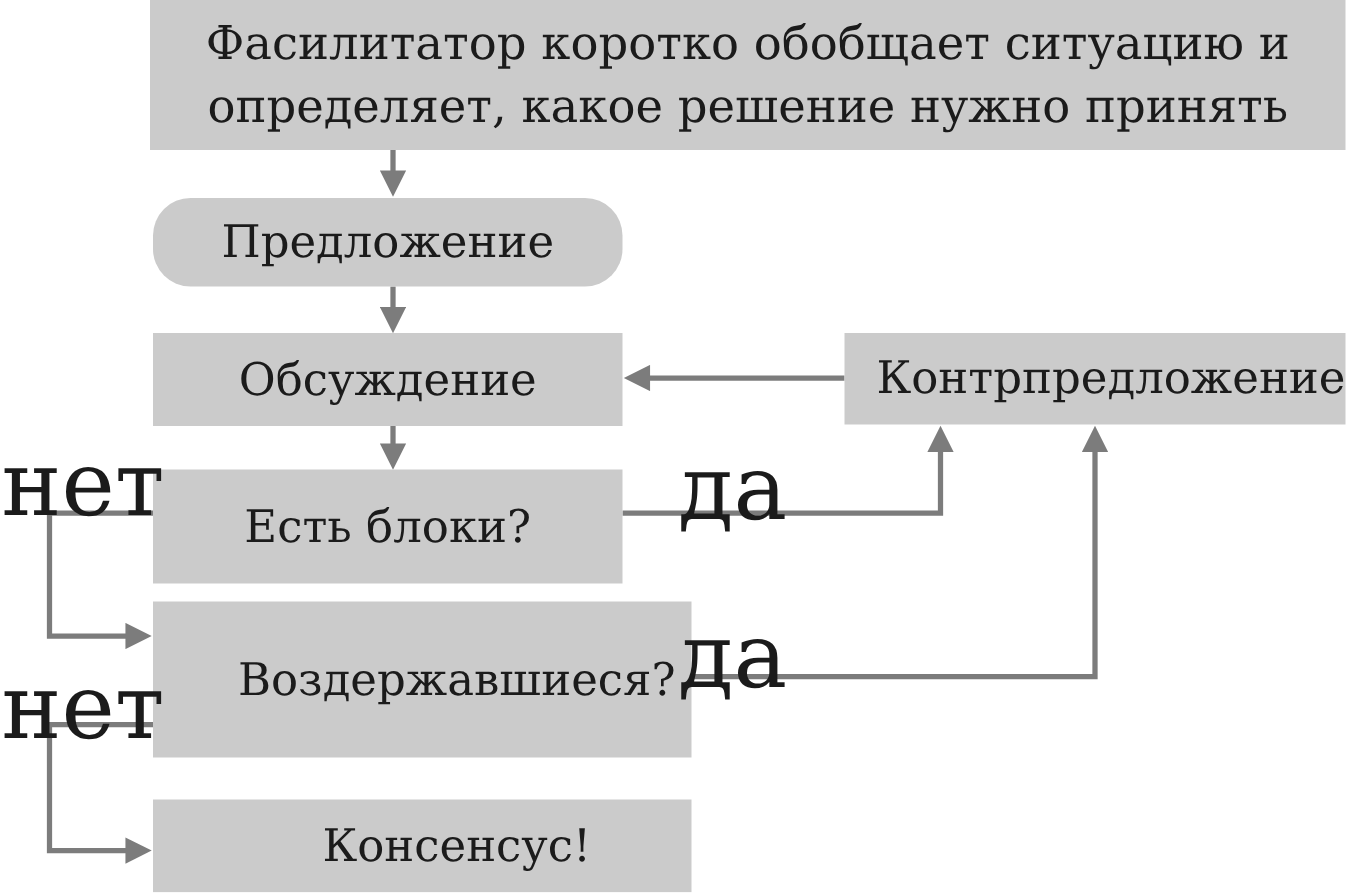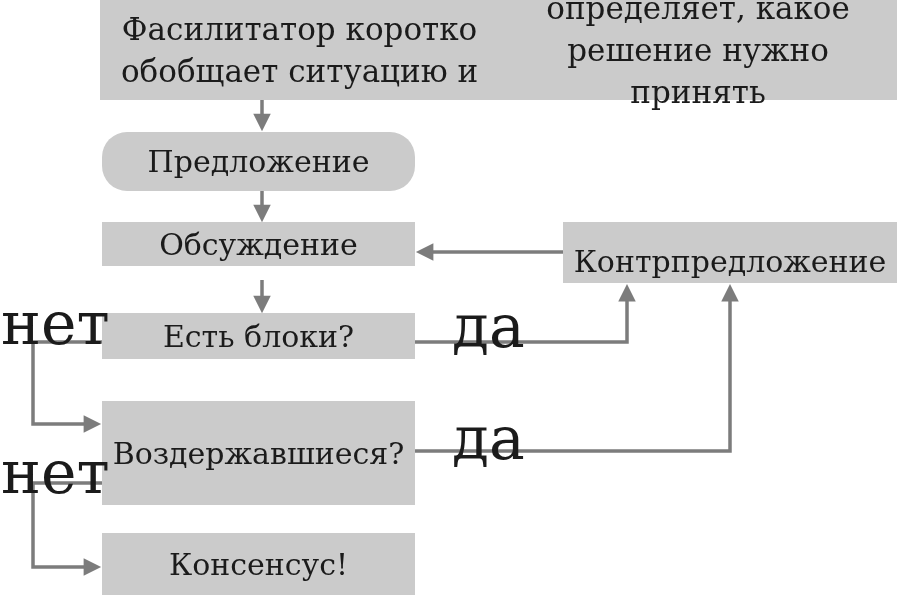--- a/index.html
+++ b/index.html
@@ -22,33 +22,33 @@
   }
   .connectors path{
     stroke:var(--arrow);
     stroke-width:3.5;
     fill:none;
   }
   .node{
     position:absolute;
     background:var(--box-fill);
     display:flex;
-    flex-direction:row;
+    flex-direction:column;
     justify-content:center;
     align-items:center;
     text-align:center;
     font-size:30px;
     line-height:43px;
   }
   .node-facilitator{left:100px;top:0;width:797px;height:100px;font-size:31px;line-height:42px;}
   .node-proposal{left:102px;top:132px;width:313px;height:59px;border-radius:25px;}
-  .node-discussion{left:102px;top:222px;width:313px;height:44px;}
-  .node-blocks{left:102px;top:313px;width:313px;height:46px;}
-  .node-abstain{left:102px;top:401px;width:313px;height:104px;}
-  .node-consensus{left:102px;top:533px;width:313px;height:62px;}
+  .node-discussion{left:102px;top:222px;width:313px;height:62px;}
+  .node-blocks{left:102px;top:313px;width:313px;height:76px;}
+  .node-abstain{left:102px;top:401px;width:313px;height:104px;padding-left:46px;}
+  .node-consensus{left:102px;top:533px;width:313px;height:62px;padding-left:46px;}
   .node-counter{left:563px;top:222px;width:334px;height:61px;align-items:flex-end;}
   .edge-label{
     position:absolute;
     font-size:60px;
     line-height:1.16;
     white-space:nowrap;
   }
   .label-no-1{left:1px;top:289px;}
   .label-yes-1{left:452px;top:292px;}
   .label-yes-2{left:452px;top:404px;}

